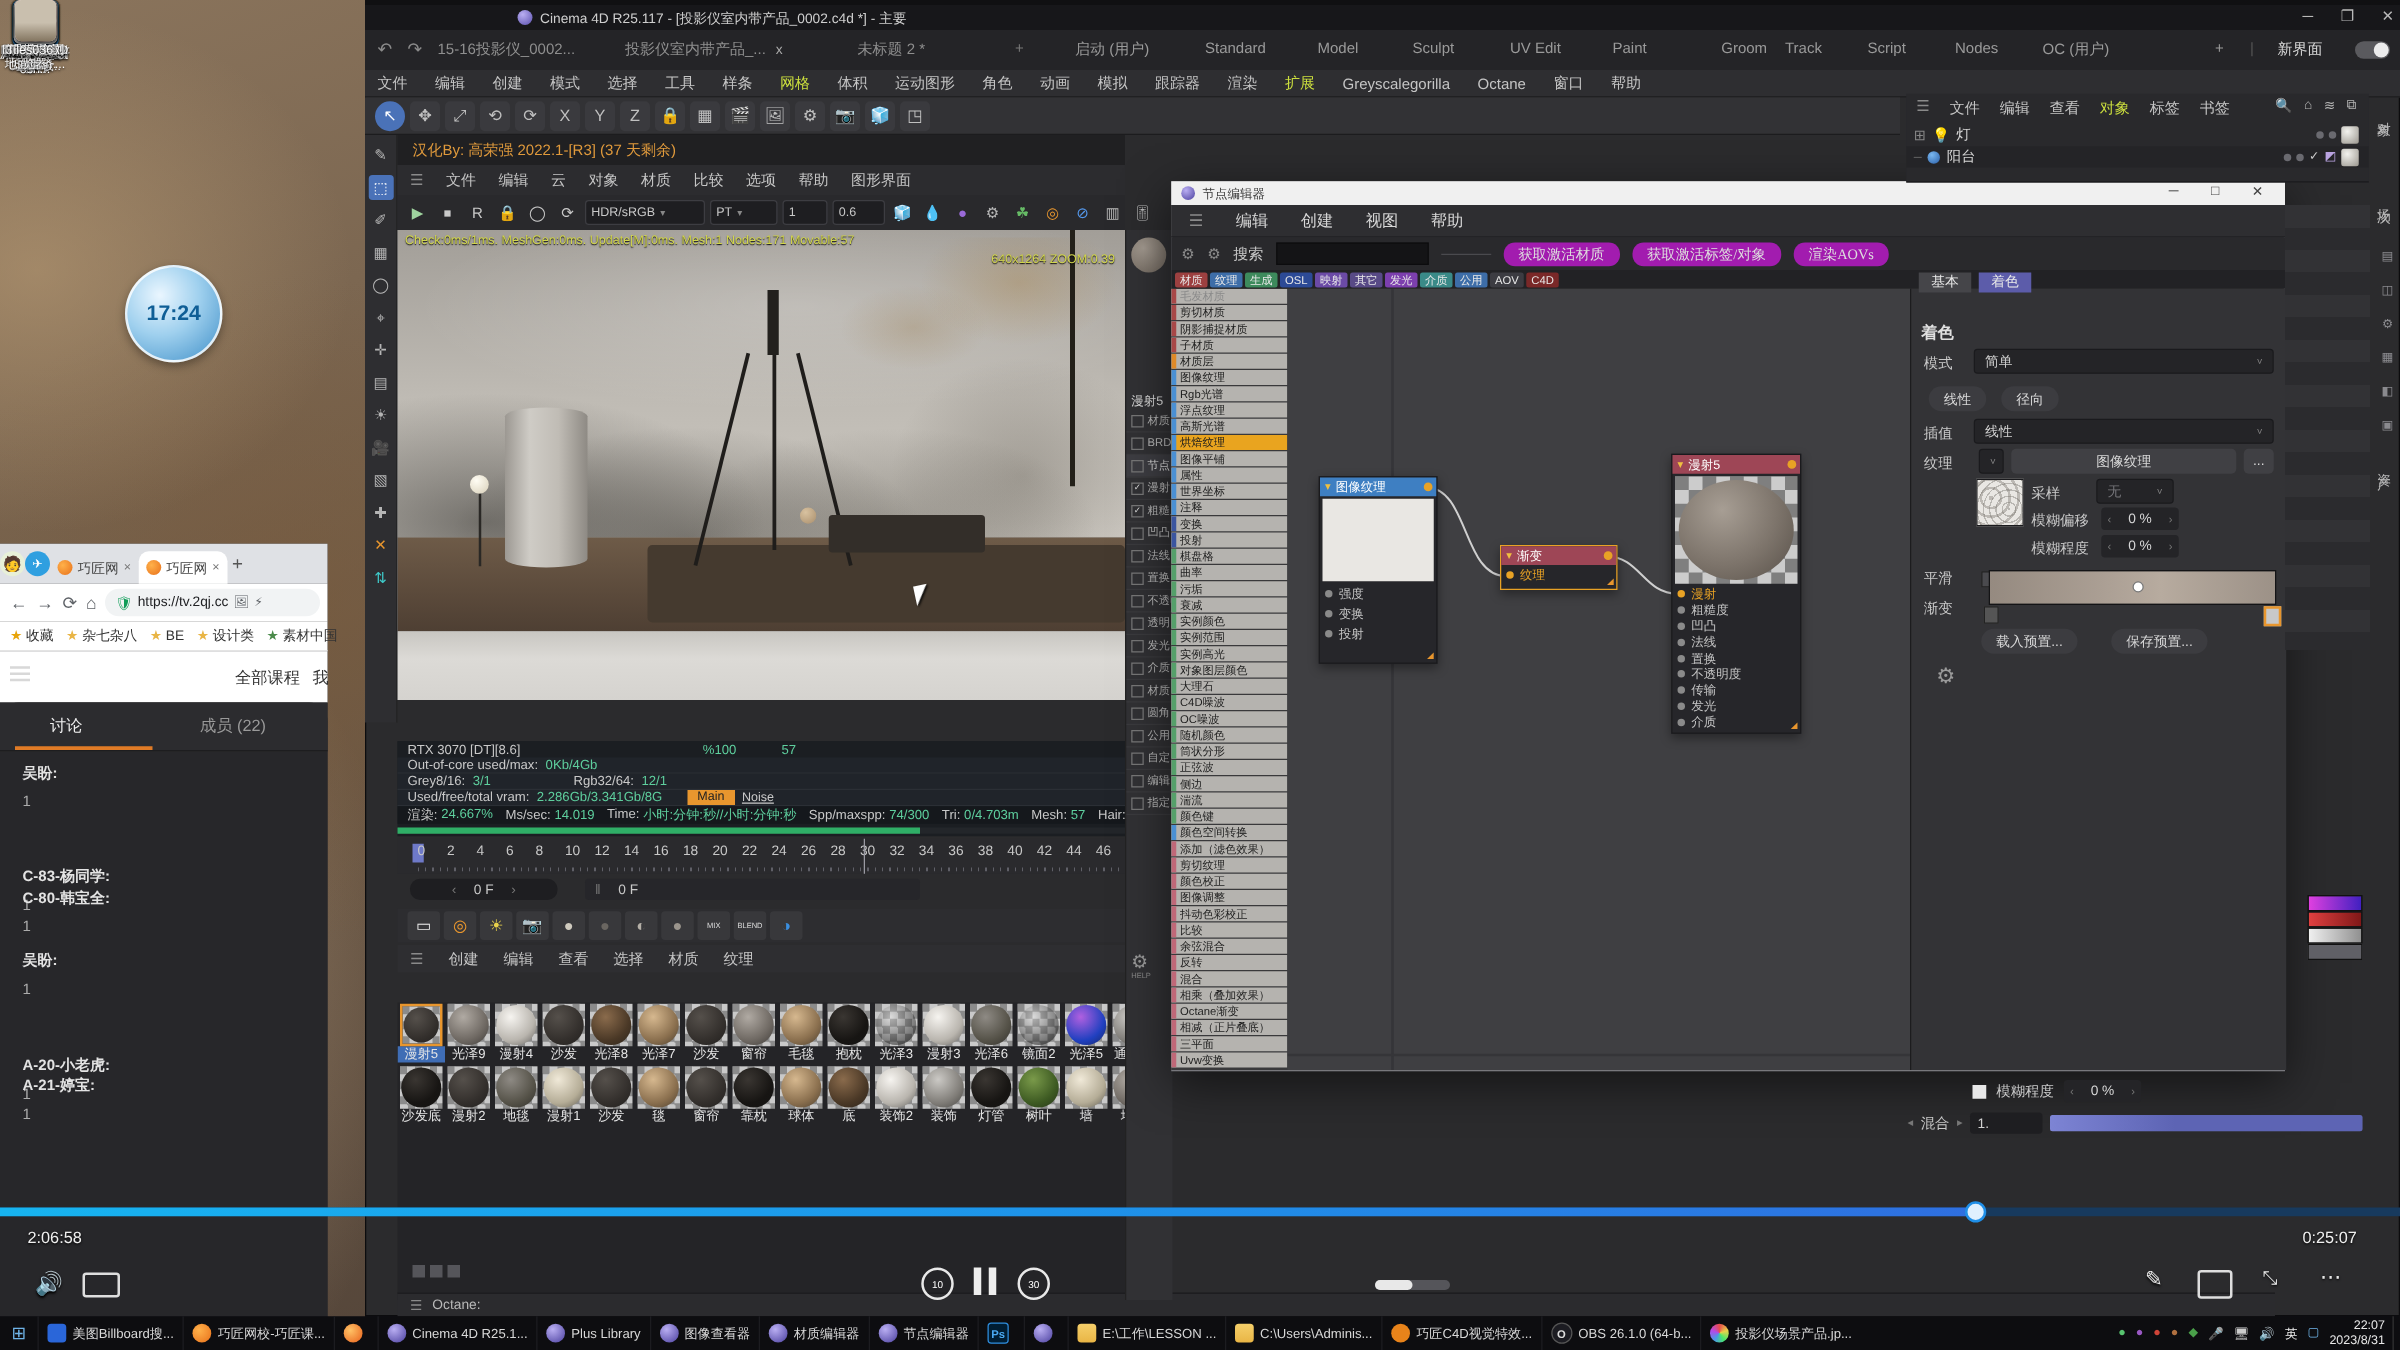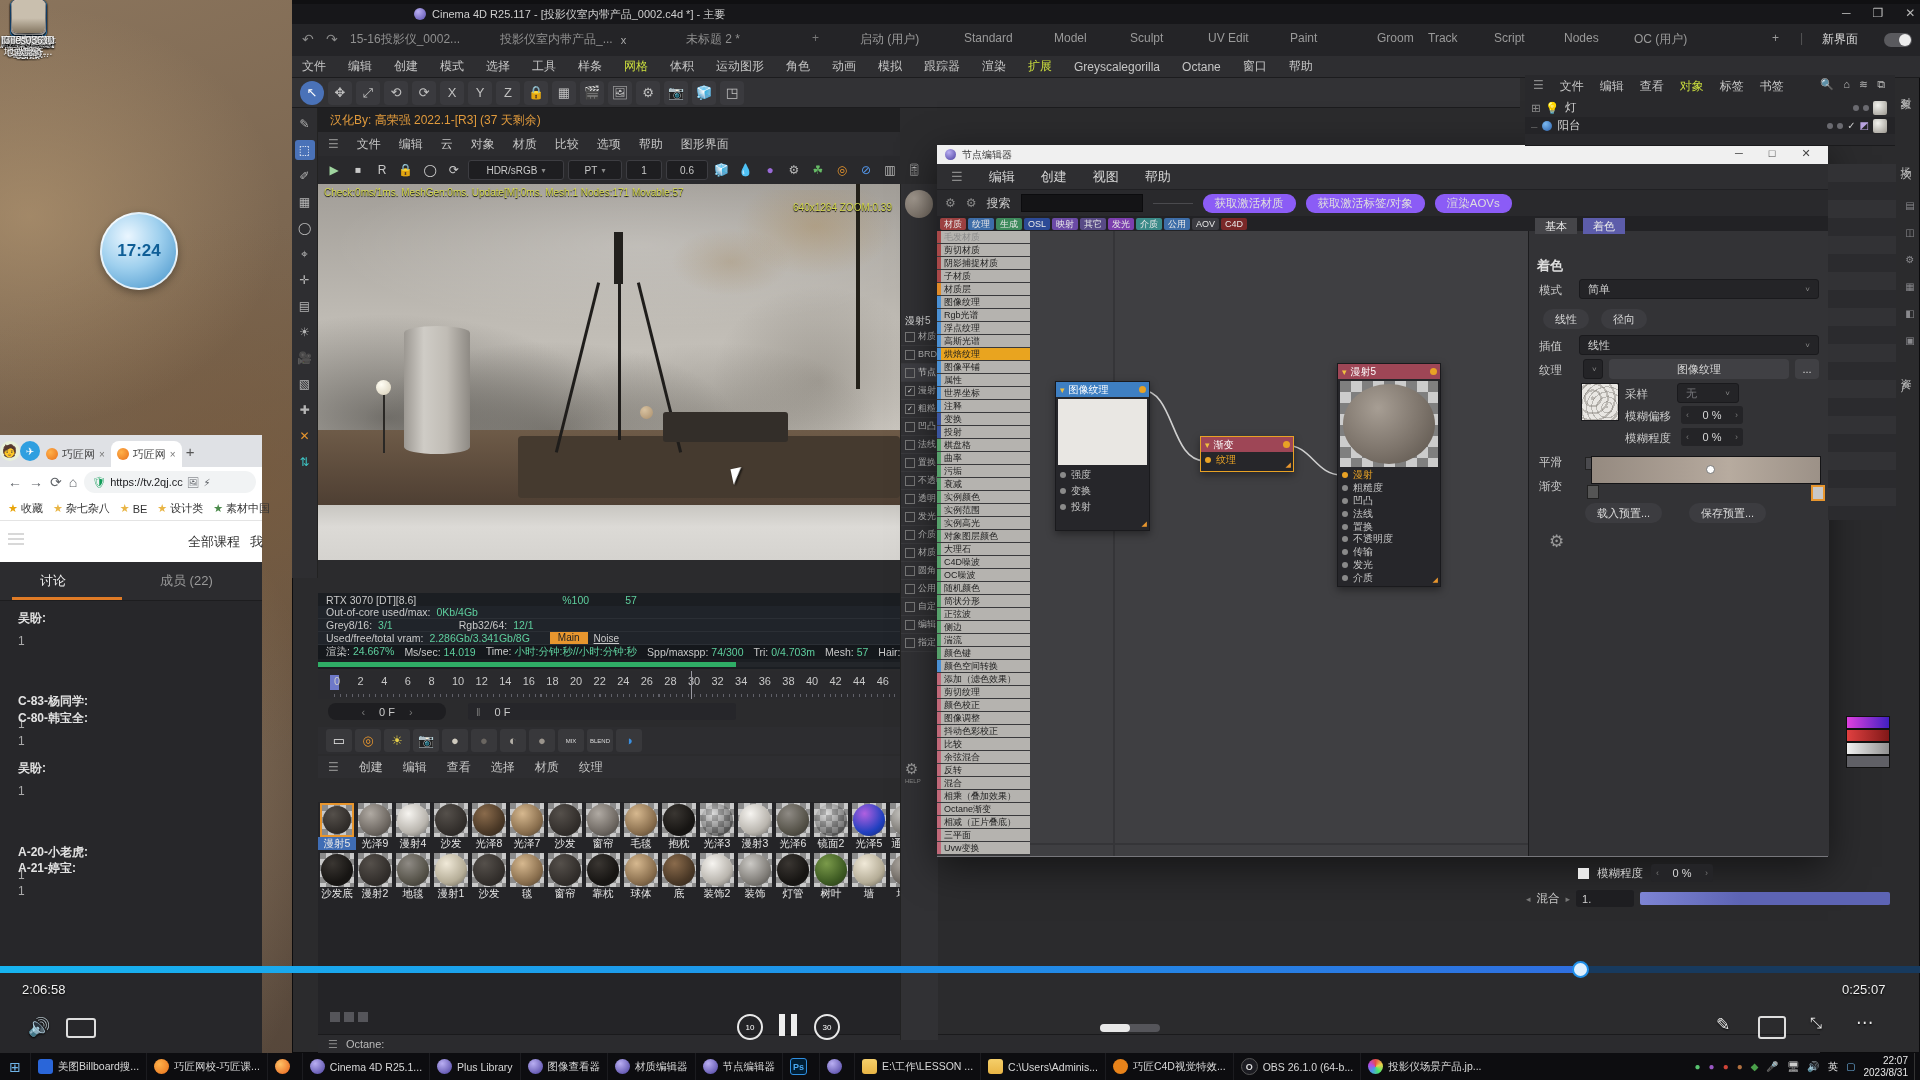--- a/index.html
+++ b/index.html
@@ -110,21 +110,21 @@
 
   
   #lv-banner{position:absolute;left:318px;top:108px;width:582px;height:24px;background:#202022;color:#e09a3c;
       font-size:12px;display:flex;align-items:center;padding-left:12px;box-sizing:border-box;}
   #lv-menu{position:absolute;left:318px;top:132px;width:582px;height:24px;background:#2c2c2f;display:flex;gap:18px;
       align-items:center;padding-left:10px;box-sizing:border-box;font-size:12px;color:#c5c5c5;}
   #lv-toolbar{position:absolute;left:318px;top:156px;width:582px;height:28px;background:#29292c;display:flex;gap:4px;
       align-items:center;padding-left:6px;box-sizing:border-box;}
   .lvico{width:20px;height:20px;display:flex;align-items:center;justify-content:center;font-size:12px;flex:none;}
   .lvbox{height:18px;background:#1e1e21;border:1px solid #3d3d42;border-radius:3px;color:#c8c8c8;font-size:10px;
-      display:flex;align-items:center;justify-content:center;gap:4px;padding:0 4px;flex:none;}
+      display:flex;align-items:center;gap:4px;padding:0 4px;flex:none;}
   .lvbox .car{font-size:8px;color:#888;}
 
   
   #scene{left:318px;top:184px;width:582px;height:376px;overflow:hidden;background:#888;}
   #mural{position:absolute;left:0;top:0;width:582px;height:246px;
     background:
       radial-gradient(55% 60% at 12% 95%, rgba(58,56,52,.6), transparent 70%),
       radial-gradient(45% 50% at 40% 100%, rgba(72,69,63,.55), transparent 72%),
       radial-gradient(40% 45% at 68% 96%, rgba(88,84,76,.4), transparent 70%),
       radial-gradient(26% 55% at 86% 80%, rgba(96,90,80,.35), transparent 70%),
@@ -224,21 +224,21 @@
   #ne-title{position:absolute;left:937px;top:145px;width:891px;height:19px;background:#f0f0f0;display:flex;align-items:center;gap:6px;padding-left:8px;box-sizing:border-box;}
   #ne-title .logo{width:11px;height:11px;border-radius:50%;background:radial-gradient(circle at 35% 30%,#b9aef2,#4a3f9e);}
   #ne-title .t{font-size:10px;color:#3a3a3a;}
   #ne-ctl{position:absolute;left:1735px;top:147px;display:flex;gap:26px;color:#444;font-size:11px;}
   #ne-menu{position:absolute;left:937px;top:164px;width:891px;height:26px;background:#2e2e31;border-bottom:1px solid #202023;
       display:flex;gap:26px;align-items:center;padding-left:14px;box-sizing:border-box;font-size:13px;color:#d8d8d8;}
   #ne-search{position:absolute;left:937px;top:190px;width:891px;height:26px;background:#29292c;display:flex;gap:10px;align-items:center;padding-left:8px;box-sizing:border-box;}
   #ne-search .gear{color:#8a8a8a;font-size:12px;}
   #ne-search .lbl{color:#c9c9c9;font-size:12px;}
   #ne-searchbox{width:120px;height:16px;background:#141416;border:1px solid #0c0c0e;}
-  .nebtn{height:19px;background:#8b5cf6;border-radius:9px;color:#dedede;font-size:11.5px;display:flex;align-items:center;padding:0 12px;}
+  .nebtn{height:19px;background:#a21caf;border-radius:9px;color:#dedede;font-size:11.5px;display:flex;align-items:center;padding:0 12px;font-family:Liberation Serif, serif;}
   #ne-chips{position:absolute;left:937px;top:216px;width:891px;height:15px;background:#222225;display:flex;gap:2px;align-items:center;padding-left:3px;box-sizing:border-box;}
   .chip{font-size:9px;color:#e8e8e8;padding:0 4px;height:12px;line-height:12px;border-radius:2px;}
   #ne-side{position:absolute;left:937px;top:231px;width:93px;height:625px;background:#39393b;overflow:hidden;}
   .sitem{height:12px;line-height:12px;margin-bottom:1px;background:#b5b3af;color:#1d1d1d;font-size:9px;
       padding-left:7px;position:relative;white-space:nowrap;overflow:hidden;}
   .sitem::before{content:"";position:absolute;left:0;top:0;width:4px;height:12px;background:#888;}
   .sitem[data-c="red"]::before{background:#a84848;} .sitem[data-c="orange"]::before{background:#e08a28;}
   .sitem[data-c="blue"]::before{background:#4a90d4;} .sitem[data-c="navy"]::before{background:#3a55a0;}
   .sitem[data-c="green"]::before{background:#55a06a;} .sitem[data-c="pink"]::before{background:#c06878;}
   .sitem[data-sel="true"]{background:#e9a41f;}

